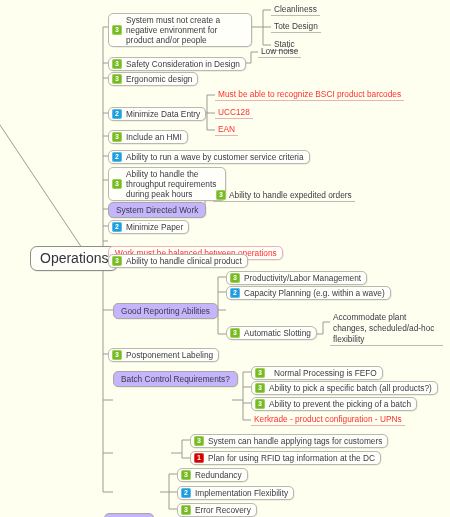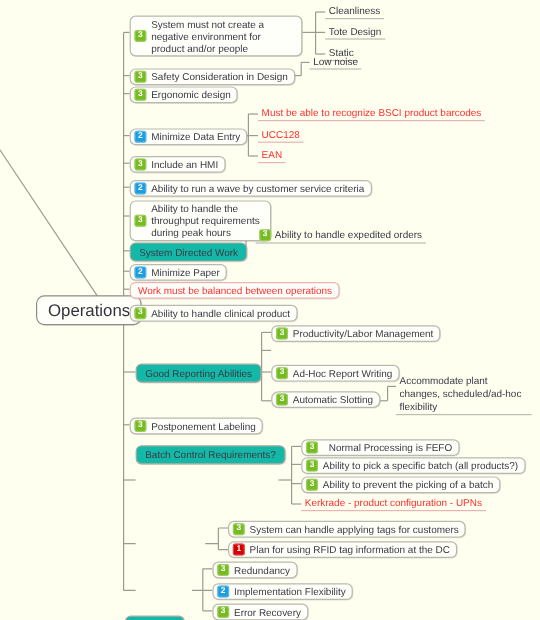--- a/index.html
+++ b/index.html
@@ -45,21 +45,21 @@
     color: #3a3a46;
     white-space: nowrap;
     box-shadow: 0.5px 0.5px 0 rgba(150,150,140,0.30);
   }
   .node.two-line { white-space: normal; }
   .node .label { display: block; }
   .node.pad-left { padding-left: 6px; }
 
   
   .node.branch {
-    background: #14b8a6;
+    background: #c4b5fd;
     border: 1px solid #a9a9a2;
     padding: 2px 7px;
     border-radius: 5px;
   }
   
   .node.root {
     background: #fffffa;
     border: 1px solid #8e8e86;
     border-radius: 7px;
     padding: 3px 9px;
@@ -74,21 +74,21 @@
     line-height: 1.25;
     color: #3a3a46;
     white-space: nowrap;
     border-bottom: 1px solid #bcbcb4;
     padding: 0 3px 1px 3px;
   }
   .leafline.two-line { white-space: normal; line-height: 1.3; }
   .leafline.red { color: #ff2f2f; border-bottom-color: #e8b3b3; }
 
   
-  .node.red { color: #ff2f2f; border-color: #eab4b4; }
+  .node.red { color: #ff2f2f; border-color: #eab4b4; margin-top: 11px; }
 
   
   .badge {
     flex: 0 0 auto;
     width: 10px;
     height: 10px;
     border-radius: 2px;
     color: #ffffff;
     font-size: 7px;
     font-weight: bold;
@@ -264,23 +264,23 @@
     <span class="label">Ability to handle clinical product</span>
   </div>
 
   <div class="node branch" style="left:113px; top:303px;">
     <span class="label">Good Reporting Abilities</span>
   </div>
   <div class="node" style="left:226px; top:271px;">
     <span class="badge p3">3</span>
     <span class="label">Productivity/Labor Management</span>
   </div>
-  <div class="node" style="left:226px; top:304px;">
-    <span class="badge p3">3</span>
-    <span class="label">Ad-Hoc Report Writing</span>
+  <div class="node" style="left:226px; top:286px;">
+    <span class="badge p2">2</span>
+    <span class="label">Capacity Planning (e.g. within a wave)</span>
   </div>
   <div class="node" style="left:226px; top:326px;border-radius:6px;">
     <span class="badge p3">3</span>
     <span class="label">Automatic Slotting</span>
   </div>
   <div class="leafline two-line" style="left:330px; top:312px; width:113px;">
     <span class="label">Accommodate plant changes, scheduled/ad-hoc flexibility</span>
   </div>
 
   <div class="node" style="left:108px; top:348px;">

